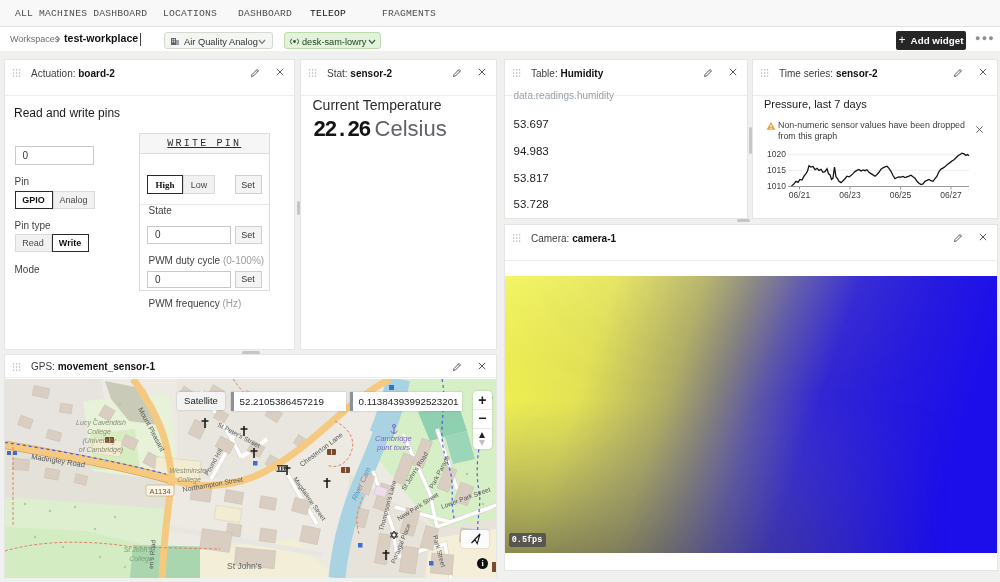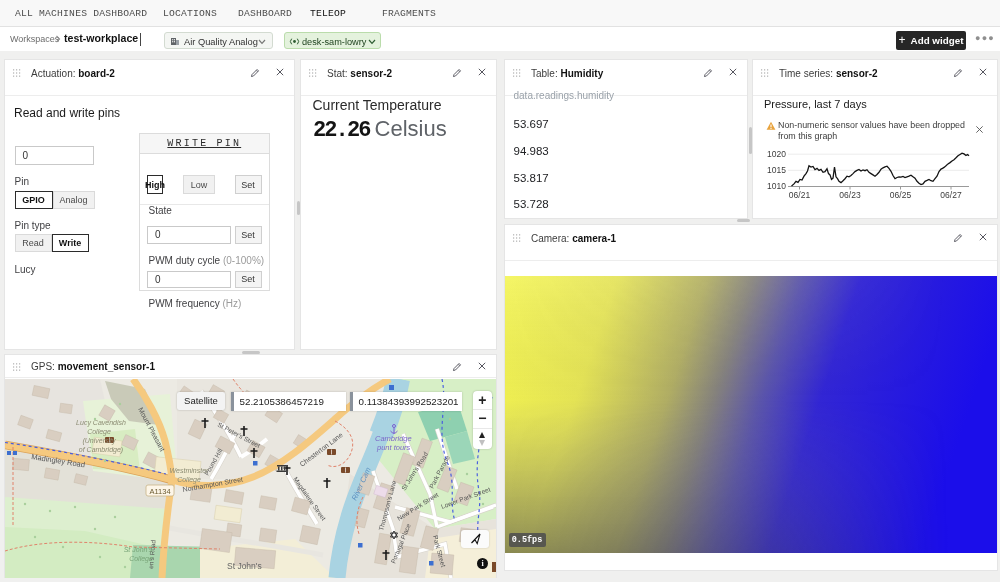--- a/index.html
+++ b/index.html
@@ -114,28 +114,28 @@
           <path d="M1 1 L9 9 M9 1 L1 9" stroke="#4e4e58" stroke-width="1.2"></path>
         </svg>
   </div>
   <div style="position:relative;width:100%;height:263px;">
     <div class="abs" style="left:9px;top:10px;font-size:12px;color:#1a1a1a;">Read and write pins</div>
     <div class="lbl" style="left:9.5px;top:36px;">Pin</div>
     <div class="inp" style="left:9.5px;top:49.5px;width:79px;height:19px;line-height:17px;"><span>0</span></div>
     <div class="lbl" style="left:9.5px;top:80px;">Pin type</div>
     <div class="tbtn sel" style="left:9.5px;top:94.5px;width:38px;height:18px;">GPIO</div>
     <div class="tbtn unsel" style="left:47.5px;top:94.5px;width:42px;height:18px;">Analog</div>
-    <div class="lbl" style="left:9.5px;top:124px;">Lucy</div>
+    <div class="lbl" style="left:9.5px;top:124px;">Mode</div>
     <div class="tbtn unsel" style="left:9.5px;top:138px;width:37px;height:18px;">Read</div>
     <div class="tbtn sel" style="left:46.5px;top:138px;width:37px;height:18px;">Write</div>
 
     <div class="abs" style="left:133.5px;top:37px;width:131.5px;height:158px;border:1px solid #dcdcdc;">
       <div style="height:20px;background:#f6f6f6;border-bottom:1px solid #dcdcdc;text-align:center;font-family:'Liberation Mono',monospace;font-size:10px;letter-spacing:2.2px;color:#2a2a2a;line-height:20px;text-decoration:underline;">WRITE PIN</div>
       <div class="lbl" style="left:9px;top:27px;">State</div>
-      <div class="tbtn sel" style="left:7.5px;top:41px;width:16px;height:19px;">High</div>
+      <div class="tbtn sel" style="left:7.5px;top:41px;width:36px;height:19px;font-family:Liberation Serif, serif;">High</div>
       <div class="tbtn unsel" style="left:43.5px;top:41px;width:32px;height:19px;">Low</div>
       <div class="tbtn setb" style="left:95px;top:41px;width:27px;height:19px;">Set</div>
       <div class="abs" style="left:0;top:69.5px;width:129.5px;height:1px;background:#e8e8e8;"></div>
       <div class="lbl" style="left:9px;top:77px;">PWM duty cycle <span style="color:#9b9b9b">(0-100%)</span></div>
       <div class="inp" style="left:7.5px;top:92px;width:84px;height:17.5px;line-height:15.5px;"><span>0</span></div>
       <div class="tbtn setb" style="left:95px;top:92px;width:27px;height:17.5px;">Set</div>
       <div class="lbl" style="left:9px;top:120px;">PWM frequency <span style="color:#9b9b9b">(Hz)</span></div>
       <div class="inp" style="left:7.5px;top:136.5px;width:84px;height:17.5px;line-height:15.5px;"><span>0</span></div>
       <div class="tbtn setb" style="left:95px;top:136.5px;width:27px;height:17.5px;">Set</div>
     </div>

